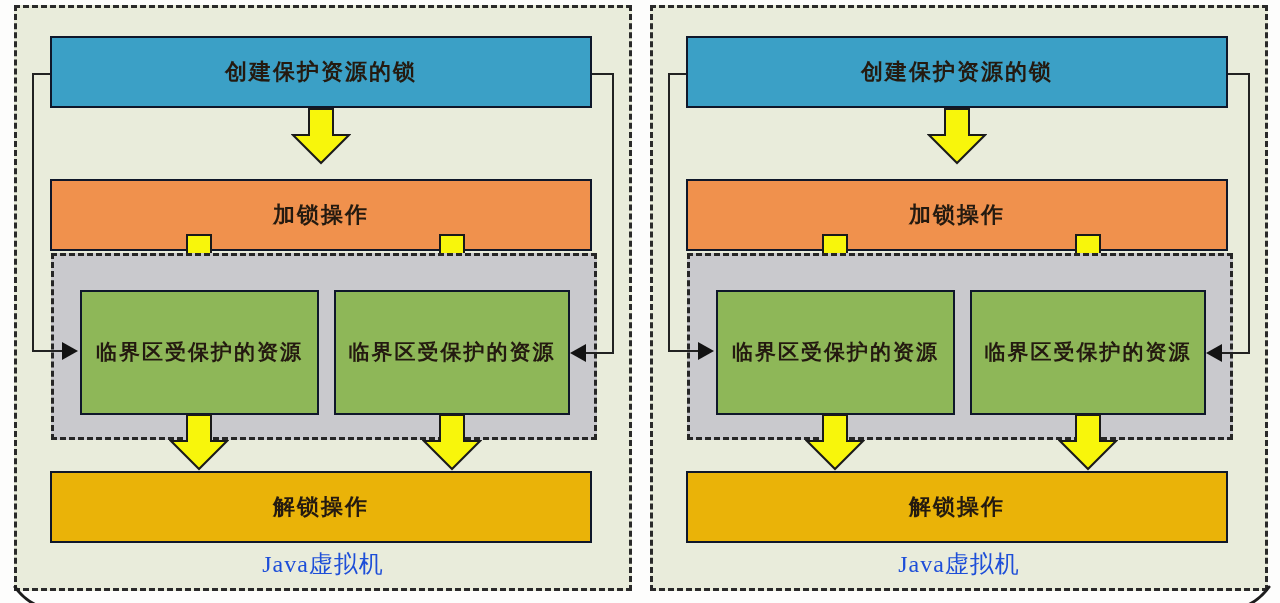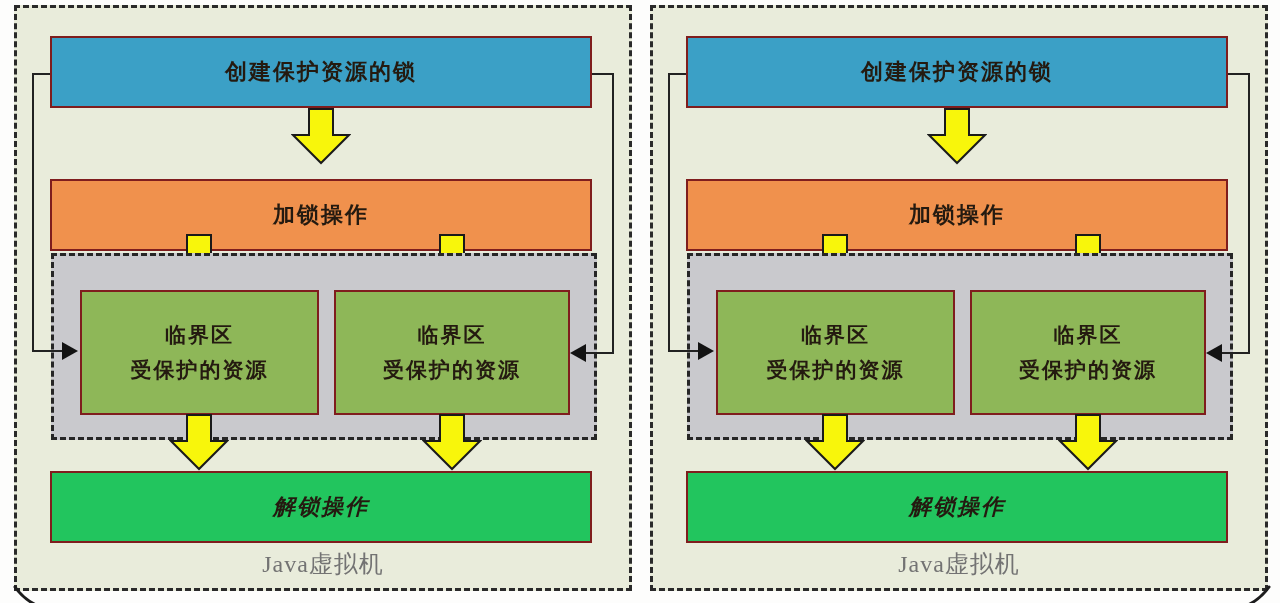--- a/index.html
+++ b/index.html
@@ -14,42 +14,42 @@
     position:absolute;
     top:5px;
     width:618px;height:586px;
     box-sizing:border-box;
     background:#e9ecdb;
     border:3px dashed #2a2a2a;
   }
   .box{
     position:absolute;
     box-sizing:border-box;
-    border:2px solid #7f1d1d;
+    border:2px solid #0f172a;
     display:flex;align-items:center;justify-content:center;
     text-align:left;
     color:#241a10;
     font-weight:600;
     letter-spacing:2px;
   }
   .box.wide{left:33px;width:542px;height:72px;font-size:22px;}
   .blue{background:#3ba0c6;top:28px;height:74px;}
   .orange-1{background:#f0914d;top:155px;margin-top:16px;}
-  .orange-2{background:#22c55e;top:463px;font-style:italic;}
+  .orange-2{background:#eab308;top:463px;}
   .gray-zone{
     position:absolute;
     left:34px;top:245px;width:546px;height:187px;
     box-sizing:border-box;
     background:#c9c9cd;
     border:3px dashed #262626;
   }
   .green{
     background:#8eb758;top:282px;height:125px;
     font-size:21px;line-height:1.65;
-    flex-direction:column;
+    flex-direction:row;
   }
   .green-1{left:63px;width:239px;}
   .green-2{left:317px;width:236px;}
   .flow-arrow{position:absolute;width:60px;height:57px;}
   .fa-1{left:274px;top:100px;}
   .fa-2a{left:152px;top:226px;}
   .fa-2b{left:405px;top:226px;}
   .fa-3a{left:152px;top:406px;}
   .fa-3b{left:405px;top:406px;}
   .wire{position:absolute;background:#222222;}
@@ -61,21 +61,21 @@
   }
   .head-left{
     position:absolute;width:0;height:0;
     border-top:9px solid transparent;
     border-bottom:9px solid transparent;
     border-right:16px solid #131313;
   }
   .footer-label{
     position:absolute;left:0;top:540px;width:100%;
     text-align:center;
-    font-size:24px;color:#737373;letter-spacing:1px;
+    font-size:24px;color:#1d4ed8;letter-spacing:1px;
   }
   .curl{position:absolute;overflow:visible;}
   .curl path{fill:none;stroke:#1d1d1d;stroke-width:3;stroke-linecap:round;}
 </style>
 </head>
 <body>
 
 <section class="panel" style="left:14px">
 
   <div class="box wide blue">

